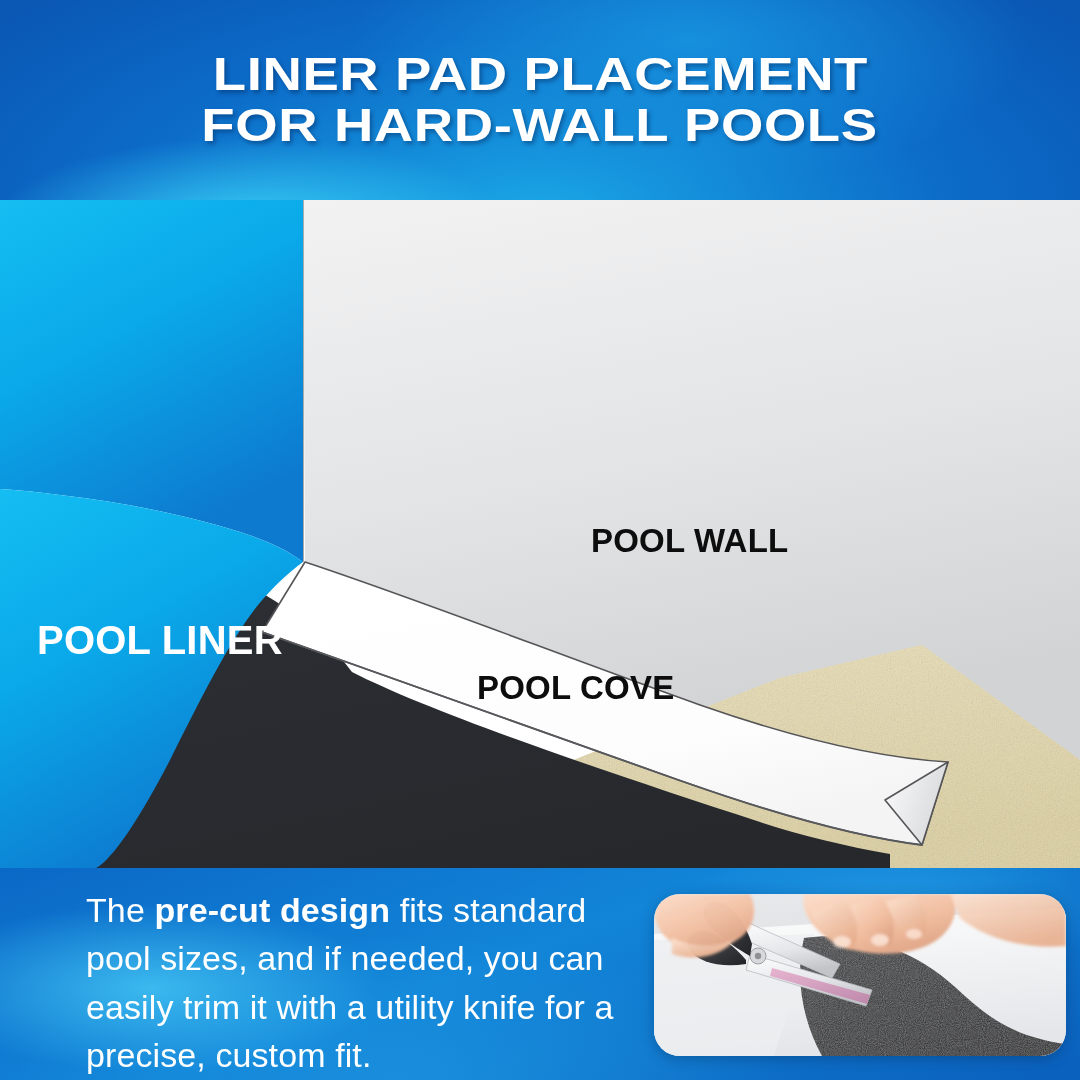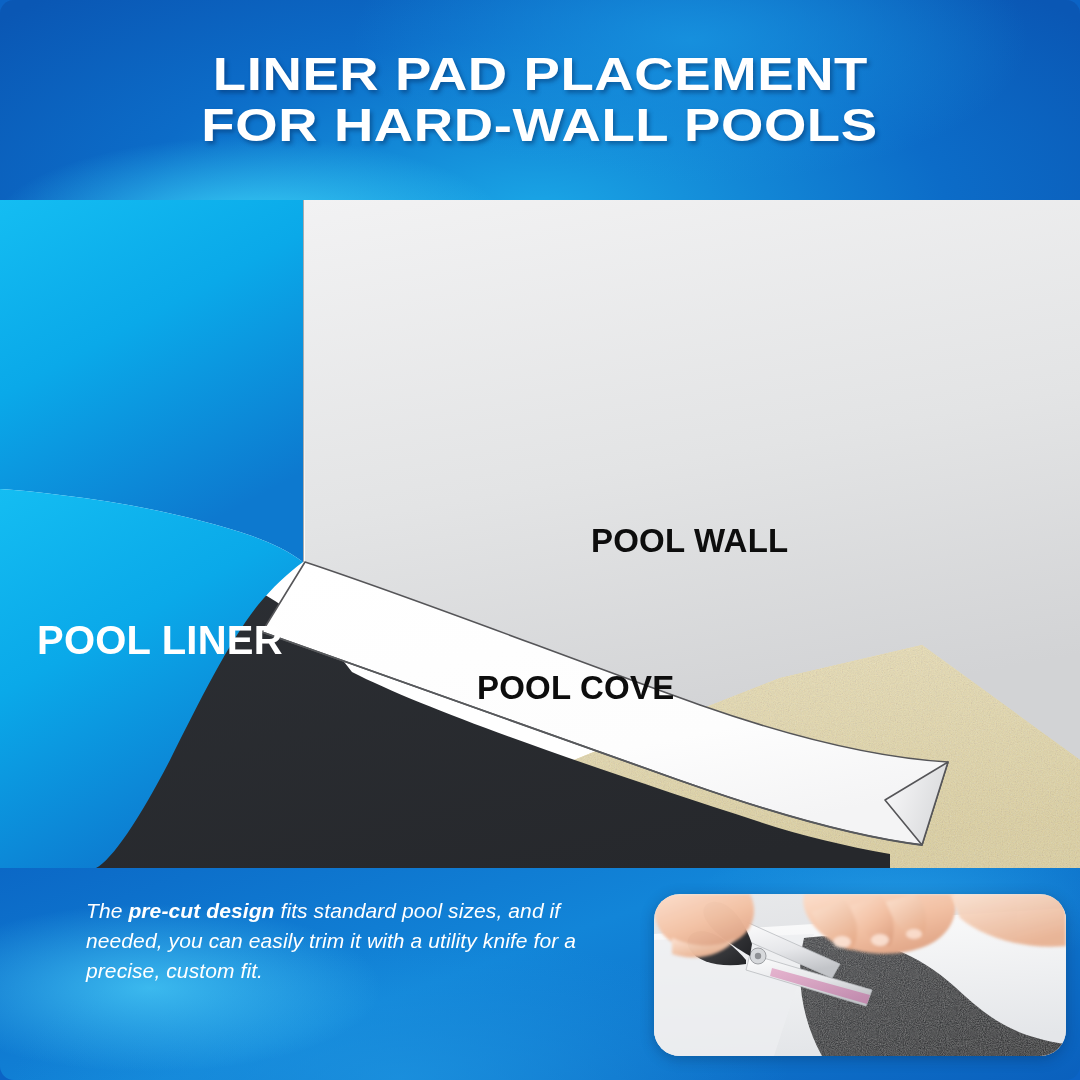--- a/index.html
+++ b/index.html
@@ -1,18 +1,18 @@
 <!DOCTYPE html>
 <html><head>
 <meta charset="utf-8">
 <style>
   html,body{margin:0;padding:0;}
   body{width:1080px;height:1080px;overflow:hidden;
        font-family:"Liberation Sans",sans-serif;background:#0b63c5;}
-  #page{position:relative;width:1080px;height:1080px;overflow:hidden;border-radius:14px;}
+  #page{position:relative;width:1080px;height:1080px;overflow:hidden;}
 
   
   .header{position:absolute;left:0;top:0;width:1080px;height:200px;overflow:hidden;
           background:
             radial-gradient(ellipse 420px 150px at 250px 230px, rgba(60,215,250,.95) 0%, rgba(60,215,250,0) 62%),
             radial-gradient(ellipse 520px 220px at 690px 40px,  rgba(24,150,225,.85) 0%, rgba(24,150,225,0) 65%),
             radial-gradient(ellipse 700px 300px at 540px 210px, #1aa6e6 0%, #0c6cc8 58%, #0a57b4 100%),
             linear-gradient(180deg,#0a5cbb 0%,#0f79cf 100%);}
   .header-inner{position:absolute;left:0;top:0;width:1080px;height:200px;
                 display:flex;flex-direction:column;align-items:center;justify-content:center;gap:2px;}
@@ -30,22 +30,22 @@
   .lab-pool-wall {left:591px;top:322px;font-size:33px;color:#0d0d0d;}
   .lab-pool-cove {left:477px;top:469px;font-size:33px;color:#0d0d0d;}
 
   
   .footer{position:absolute;left:0;top:868px;width:1080px;height:212px;overflow:hidden;
           background:
             radial-gradient(ellipse 330px 120px at 150px 120px, rgba(70,200,245,.80) 0%, rgba(70,200,245,0) 70%),
             radial-gradient(ellipse 300px 110px at 900px 40px,  rgba(40,165,235,.70) 0%, rgba(40,165,235,0) 70%),
             radial-gradient(ellipse 540px 200px at 400px 210px, rgba(30,150,225,.70) 0%, rgba(30,150,225,0) 72%),
             linear-gradient(160deg,#0b68c6 0%,#1285d8 45%,#0a60bd 100%);}
-  .caption{position:absolute;left:86px;top:28px;width:545px;color:#fff;
-           font-size:21px;line-height:1.42;letter-spacing:.1px;font-style:italic;}
+  .caption{position:absolute;left:86px;top:18px;width:545px;color:#fff;
+           font-size:34px;line-height:1.42;letter-spacing:.1px;}
   .caption b{font-weight:700;}
 
   .photo{position:absolute;left:654px;top:26px;width:412px;height:162px;
          border-radius:26px;overflow:hidden;
          box-shadow:0 3px 14px rgba(0,25,60,.30);}
   .photo svg{display:block;width:412px;height:162px;}
 </style>
 </head>
 <body>
 

